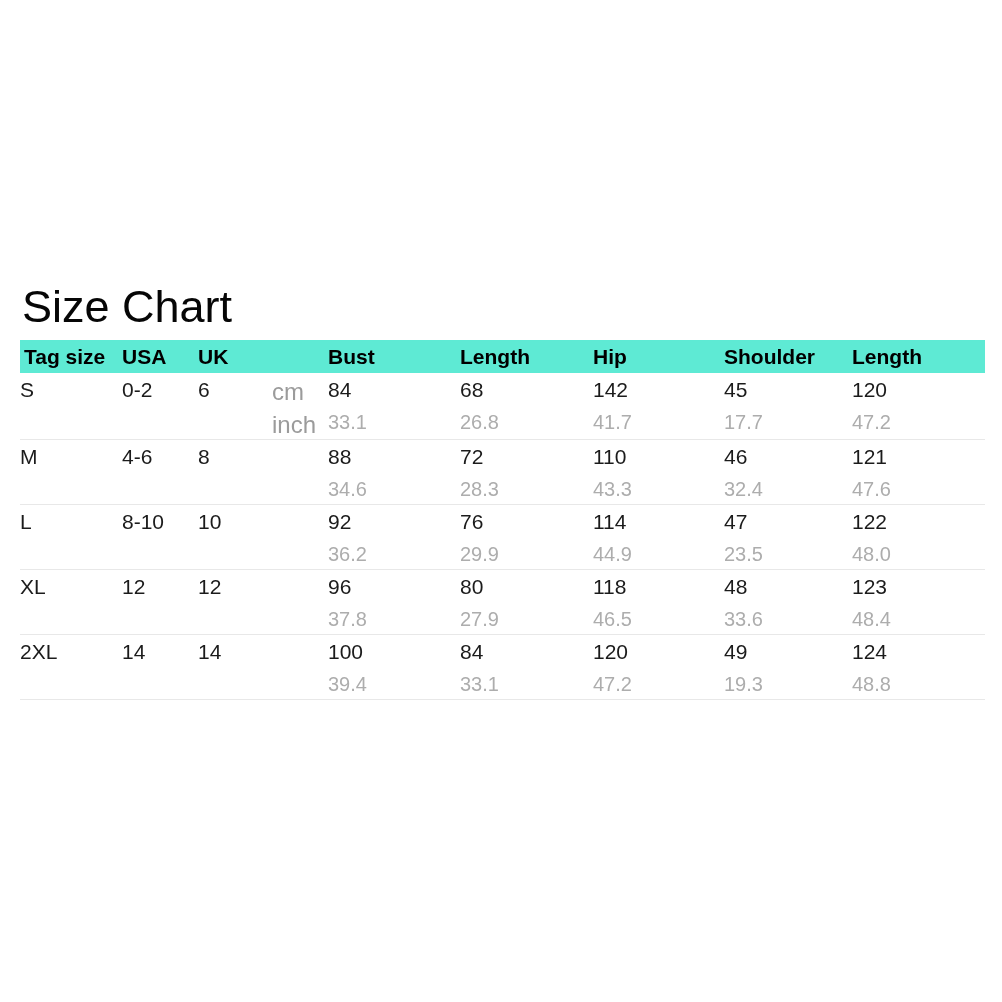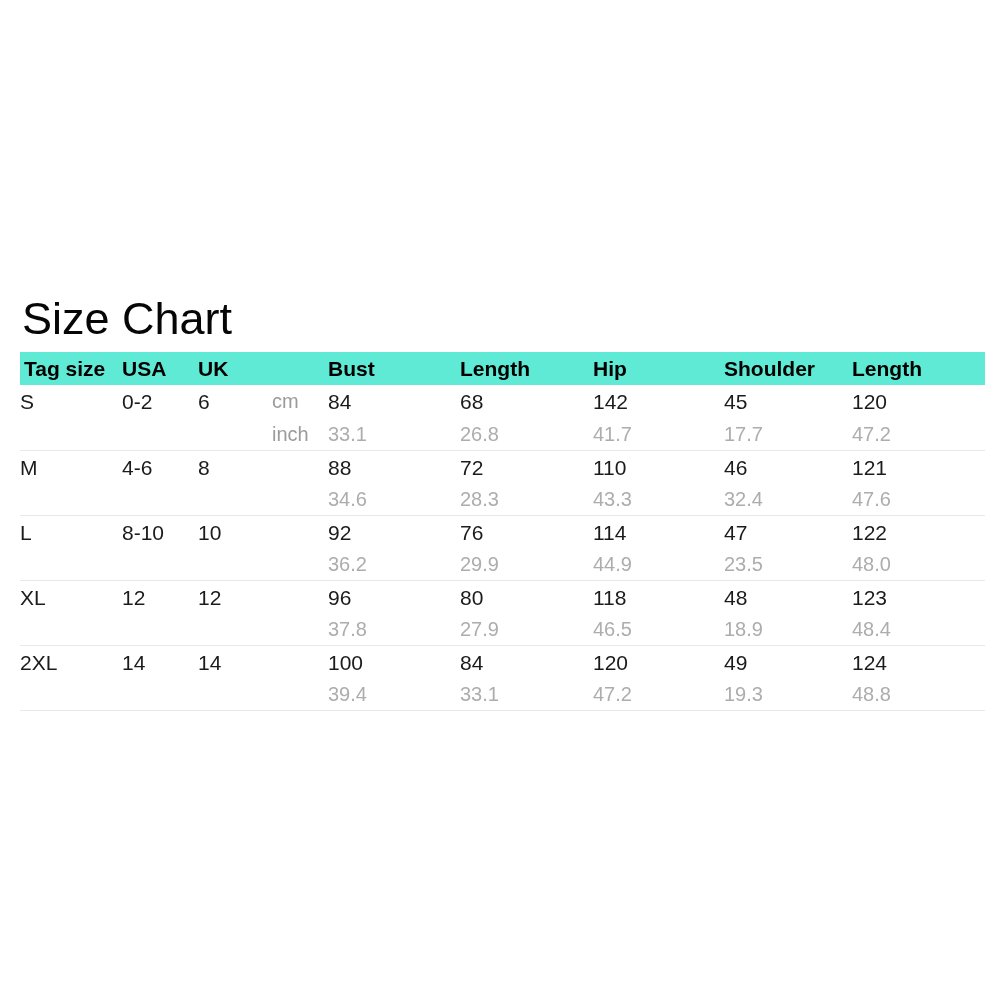--- a/index.html
+++ b/index.html
@@ -16,21 +16,20 @@
     width: 1002px;
     height: 1002px;
     background: #ffffff;
     overflow: hidden;
   }
   .content {
     position: absolute;
     top: 280px;
     left: 20px;
     width: 965px;
-    margin-top: 12px;
   }
   h1.page-title {
     margin: 0 0 7px 2px;
     font-size: 45px;
     line-height: 53px;
     font-weight: 400;
     color: #060606;
     letter-spacing: 0px;
   }
   table.size-table {
@@ -58,21 +57,21 @@
   }
   tr.header-row th.first { padding-left: 4px; }
   td.first { padding-left: 4px; }
   tr.cm-row td { height: 33px; }
   tr.inch-row td { height: 32px; }
   tr.inch-row td, td.rowspan-cell {
     border-bottom: 1px solid #e8e8e8;
   }
   td.unit-cell {
     color: #9b9b9b;
-    font-size: 20px;
+    font-size: 24px;
   }
   tr.inch-row td.inch-val {
     color: #adadad;
     font-size: 20px;
   }
 </style>
 </head>
 <body>
 
 <div class="canvas">
@@ -175,21 +174,21 @@
         <td>80</td>
         <td>118</td>
         <td>48</td>
         <td>123</td>
       </tr>
       <tr class="inch-row">
         <td class="unit-cell"></td>
         <td class="inch-val">37.8</td>
         <td class="inch-val">27.9</td>
         <td class="inch-val">46.5</td>
-        <td class="inch-val">18.9</td>
+        <td class="inch-val">33.6</td>
         <td class="inch-val">48.4</td>
       </tr>
 
       <tr class="cm-row">
         <td class="first rowspan-cell" rowspan="2">2XL</td>
         <td class="rowspan-cell" rowspan="2">14</td>
         <td class="rowspan-cell" rowspan="2">14</td>
         <td class="unit-cell"></td>
         <td>100</td>
         <td>84</td>

